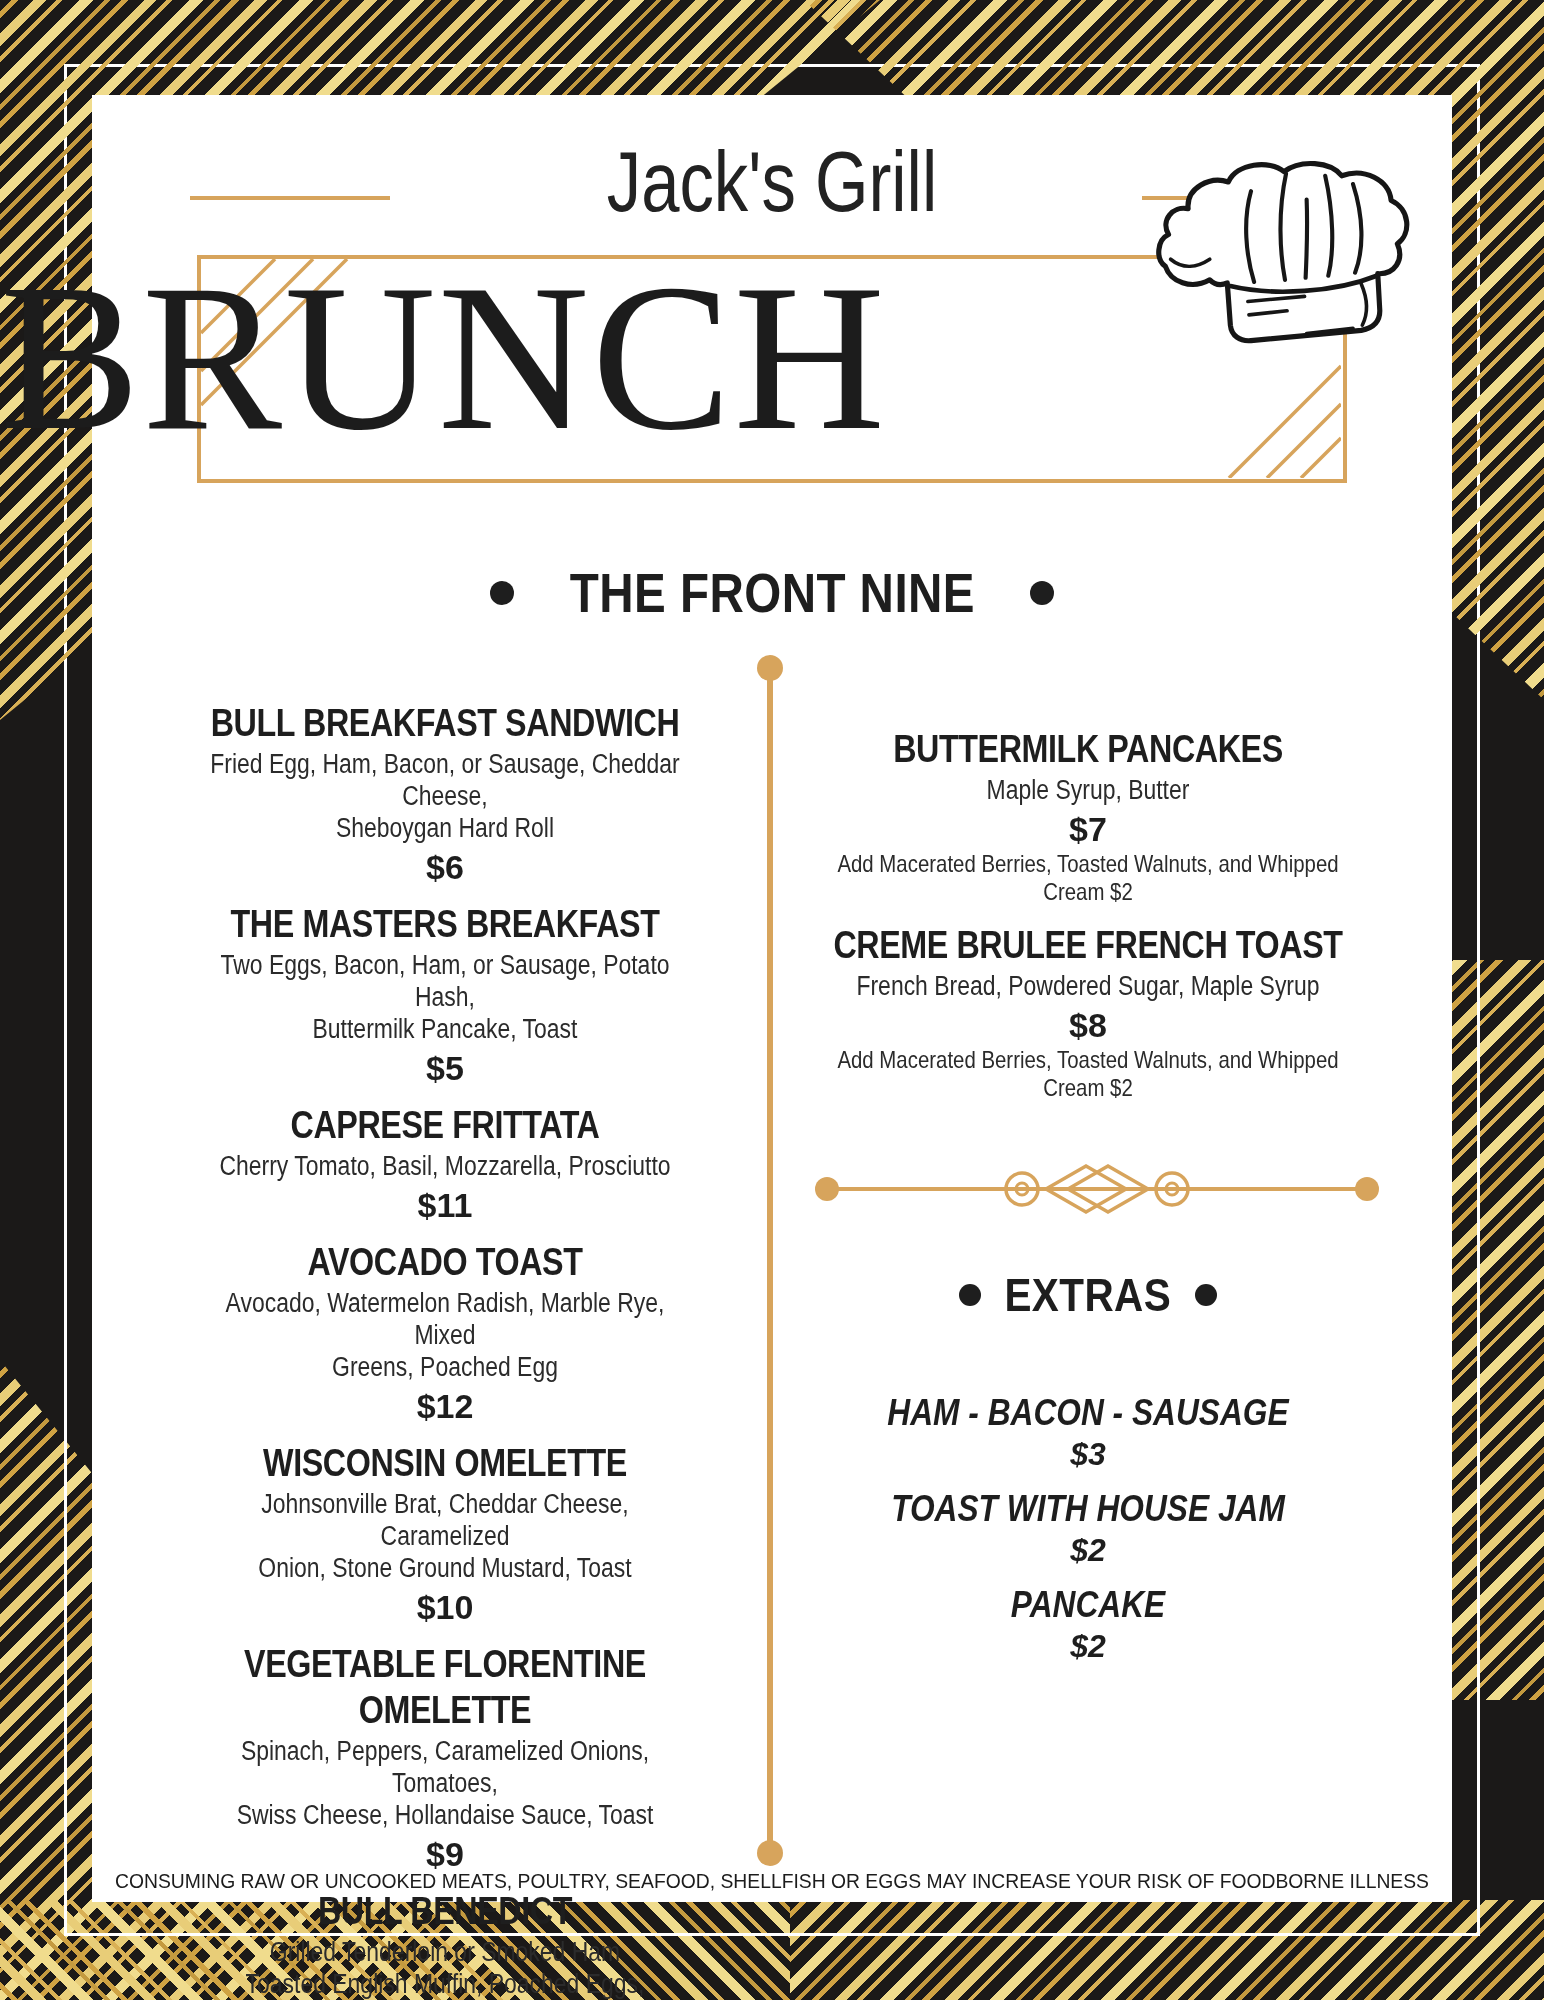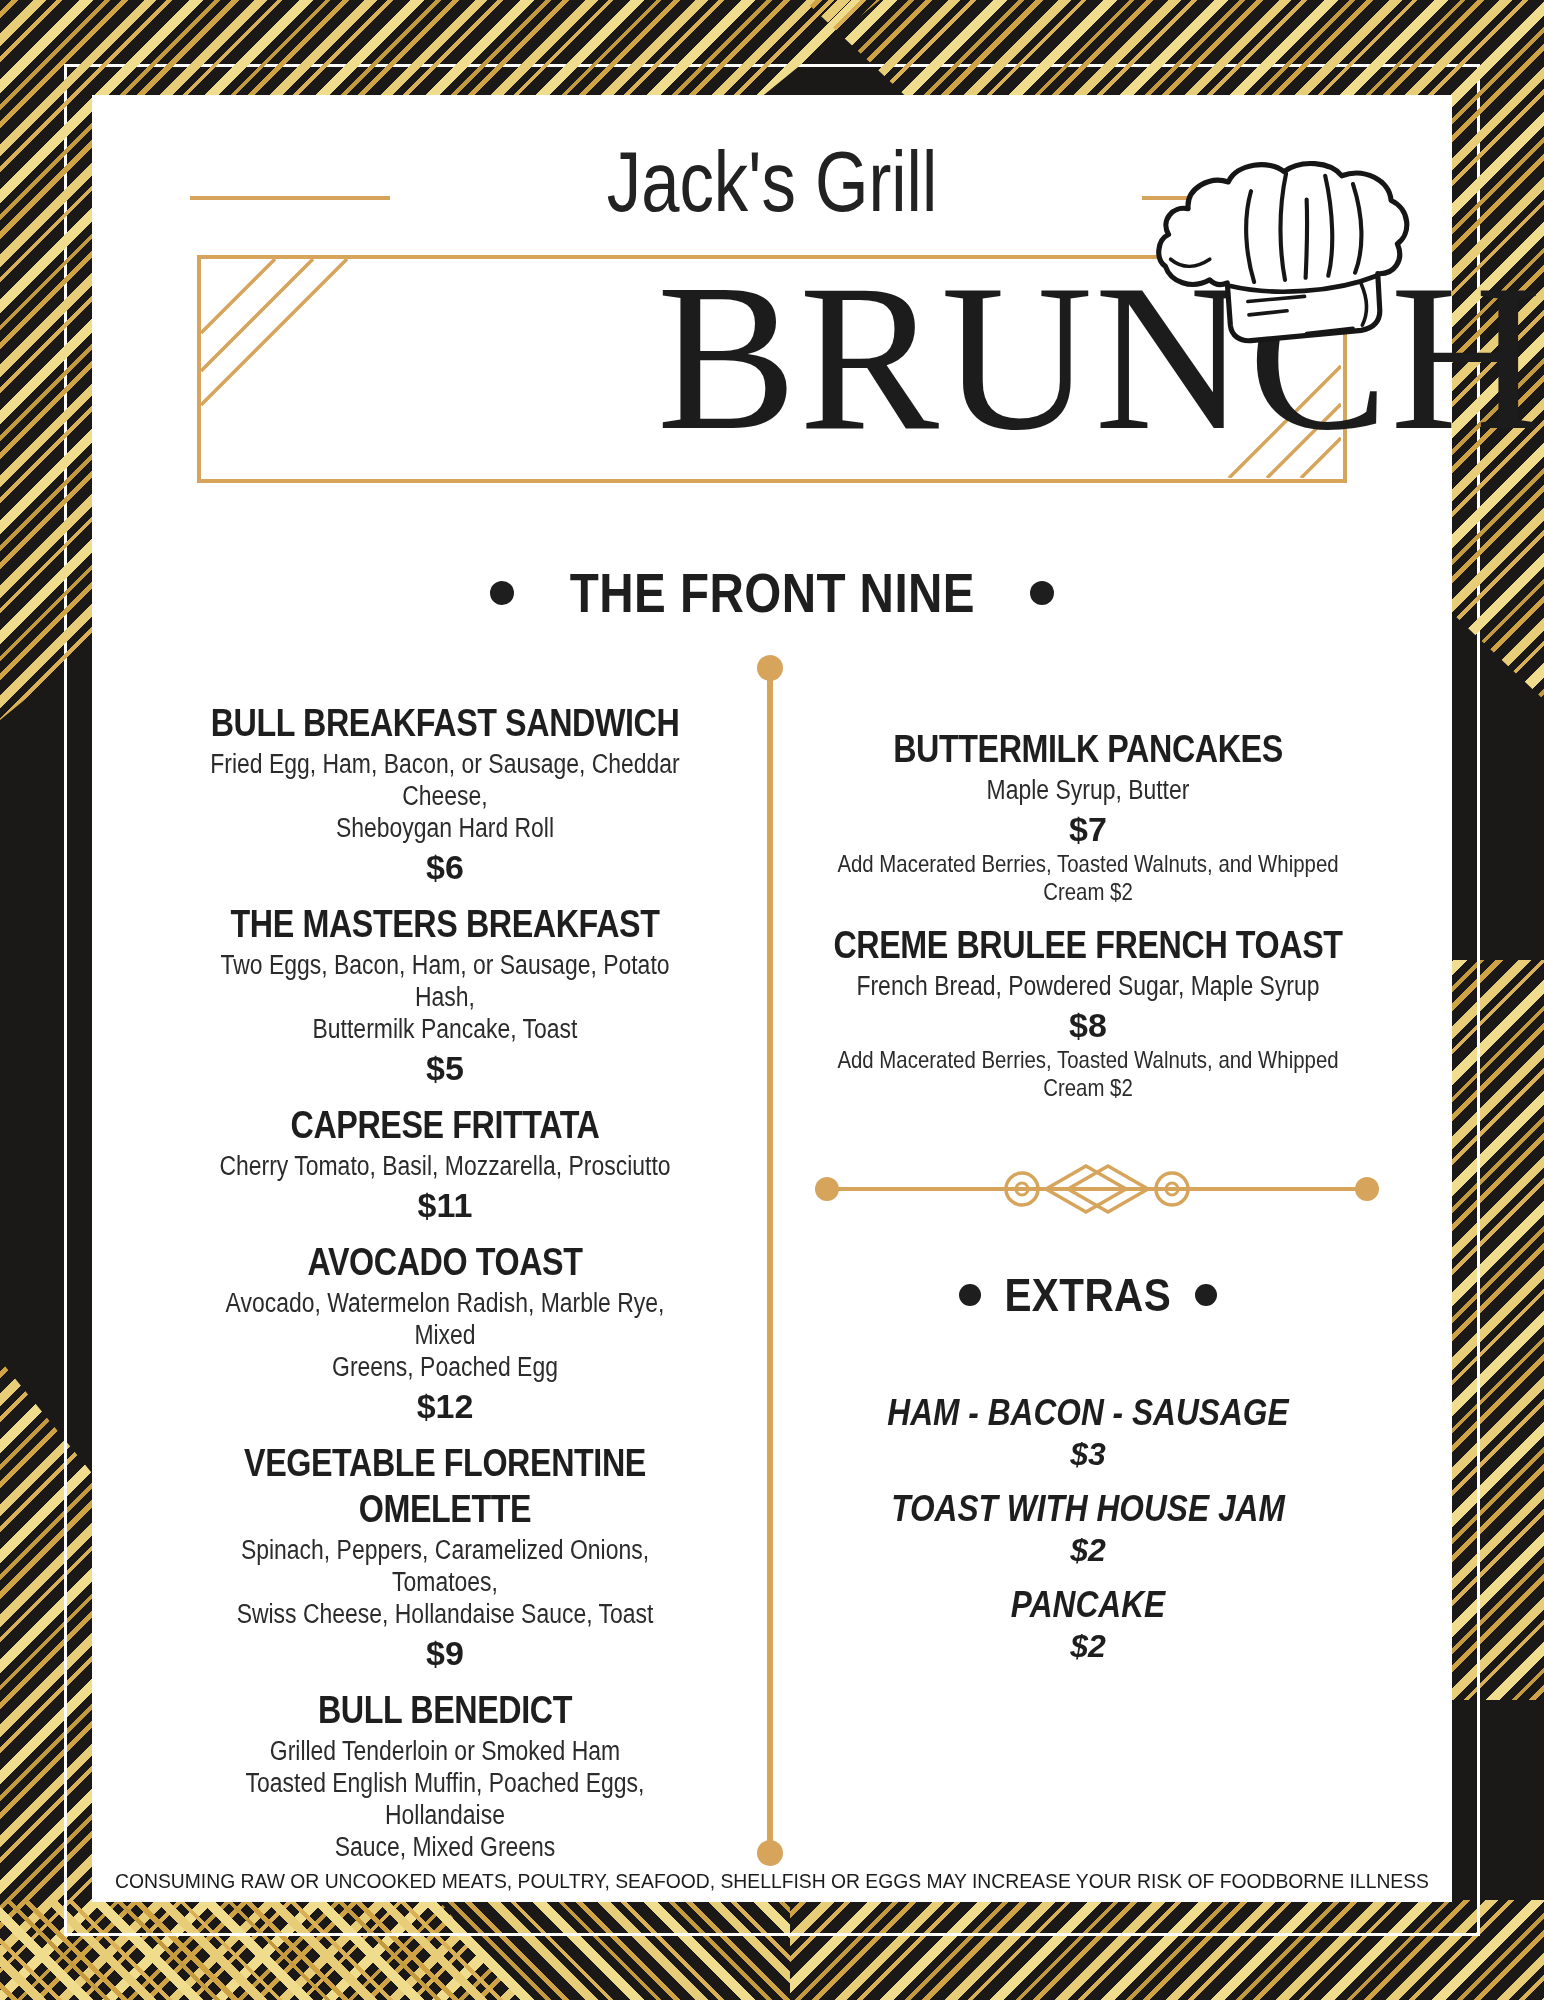--- a/index.html
+++ b/index.html
@@ -37,21 +37,21 @@
   
   .content{position:absolute;inset:0;z-index:6;padding-left:37px;}
   .brand{position:absolute;left:0;right:0;top:138px;text-align:center;
          font-size:86px;line-height:1;font-weight:500;color:#222;
          transform:scaleX(0.8);}
   .gold-rule{position:absolute;height:4px;background:#d7a45c;top:196px;}
   .rule-l{left:190px;width:200px;}
   .rule-r{left:1142px;width:198px;}
   .brunch-box{position:absolute;left:197px;top:255px;width:1150px;height:228px;
               border:4px solid #d7a45c;box-sizing:border-box;}
-  .brunch{position:absolute;left:0;right:0;top:252px;text-align:right;
+  .brunch{position:absolute;left:0;right:0;top:252px;text-align:left;
           font-family:"Liberation Serif","DejaVu Serif",serif;
           font-size:210px;line-height:1;letter-spacing:2px;color:#1c1c1c;}
   .hatch{position:absolute;}
   .hat{position:absolute;left:1150px;top:158px;width:270px;height:186px;z-index:7;}
 
   
   .sec-title{position:absolute;left:0;right:0;display:flex;align-items:center;
              justify-content:center;gap:20px;}
   .sec-title .txt{font-weight:bold;letter-spacing:0.5px;transform:scaleX(0.85);color:#1e1e1e;}
   .dot{border-radius:50%;background:#1e1e1e;flex:none;}
@@ -171,20 +171,26 @@
       <div class="item-desc">Cherry Tomato, Basil, Mozzarella, Prosciutto</div>
       <div class="item-price">$11</div>
     </div>
     <div class="menu-item">
       <div class="item-name">AVOCADO TOAST</div>
       <div class="item-desc">Avocado, Watermelon Radish, Marble Rye, Mixed
 Greens, Poached Egg</div>
       <div class="item-price">$12</div>
     </div>
     <div class="menu-item">
+      <div class="item-name">WISCONSIN OMELETTE</div>
+      <div class="item-desc">Johnsonville Brat, Cheddar Cheese, Caramelized
+Onion, Stone Ground Mustard, Toast</div>
+      <div class="item-price">$10</div>
+    </div>
+    <div class="menu-item">
       <div class="item-name">VEGETABLE FLORENTINE OMELETTE</div>
       <div class="item-desc">Spinach, Peppers, Caramelized Onions, Tomatoes,
 Swiss Cheese, Hollandaise Sauce, Toast</div>
       <div class="item-price">$9</div>
     </div>
     <div class="menu-item">
       <div class="item-name">BULL BENEDICT</div>
       <div class="item-desc">Grilled Tenderloin or Smoked Ham
 Toasted English Muffin, Poached Eggs, Hollandaise
 Sauce, Mixed Greens</div>

